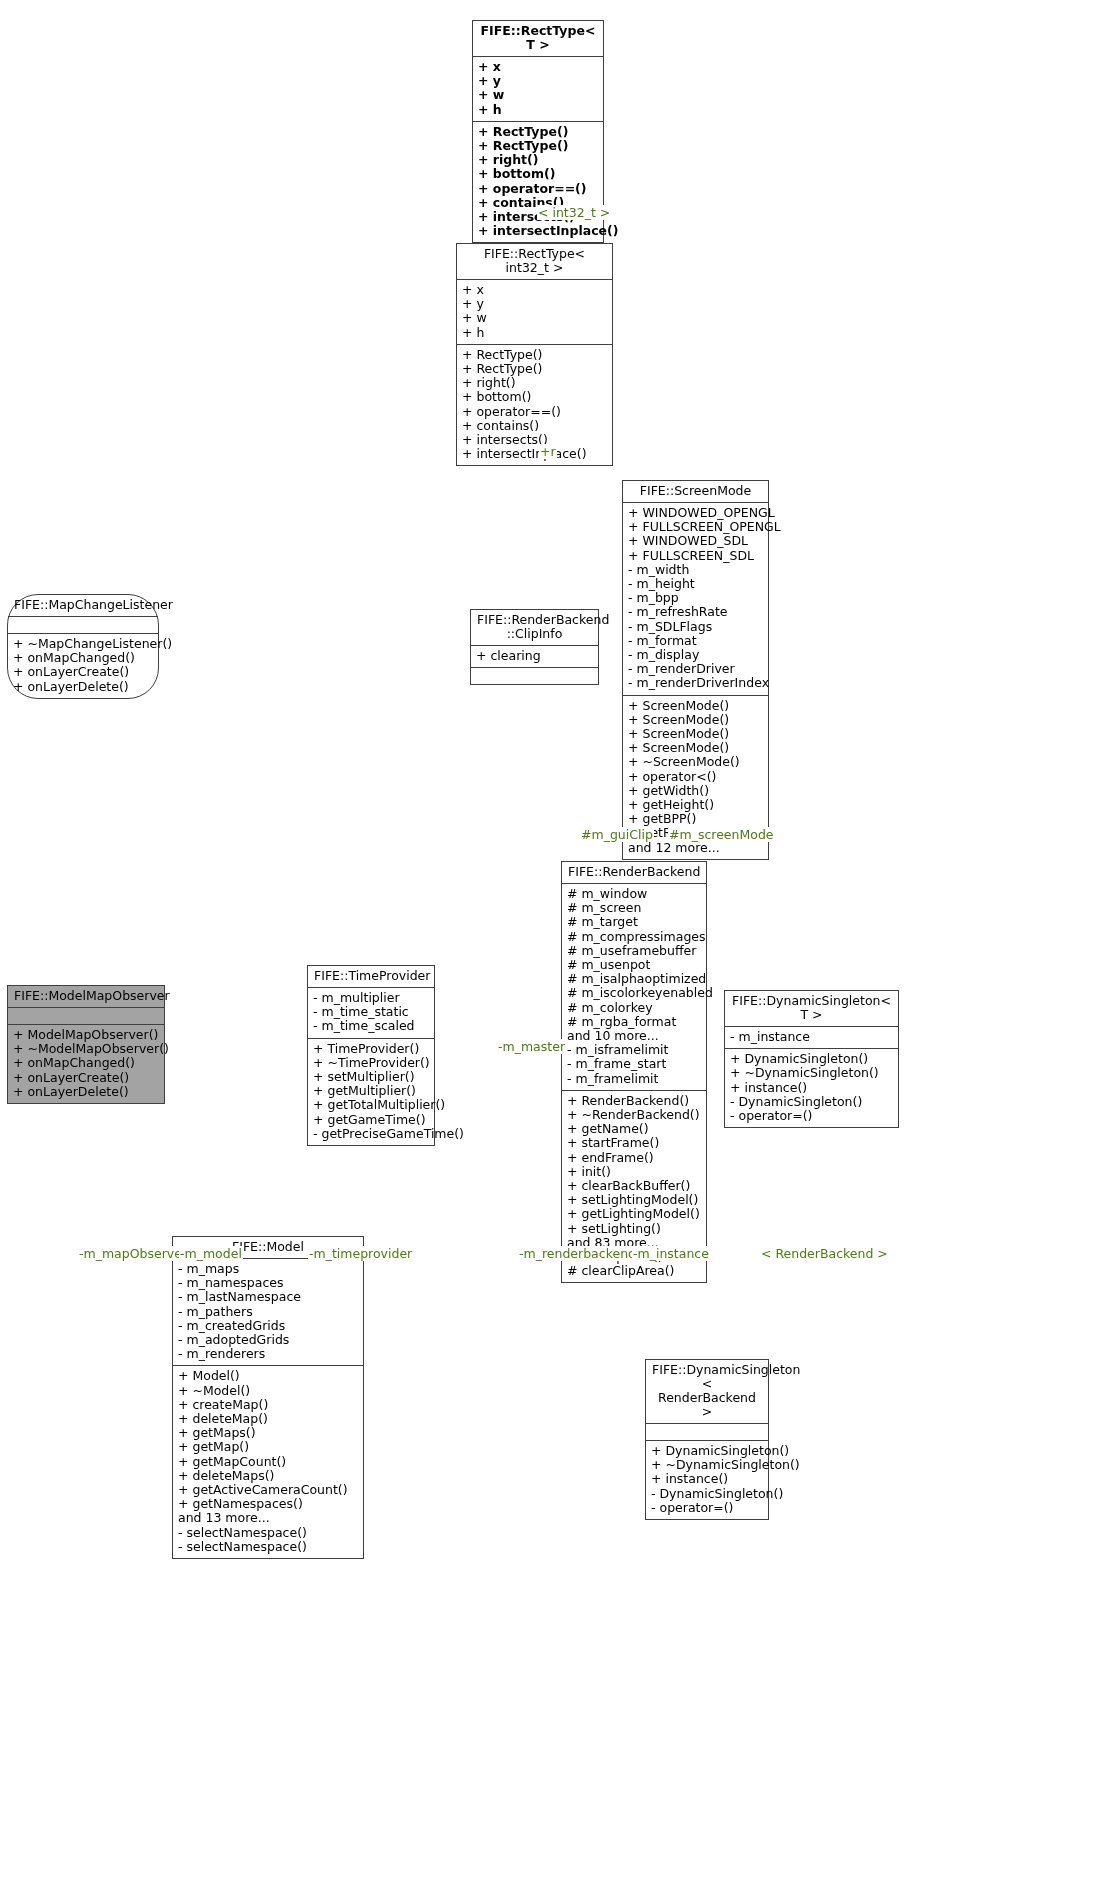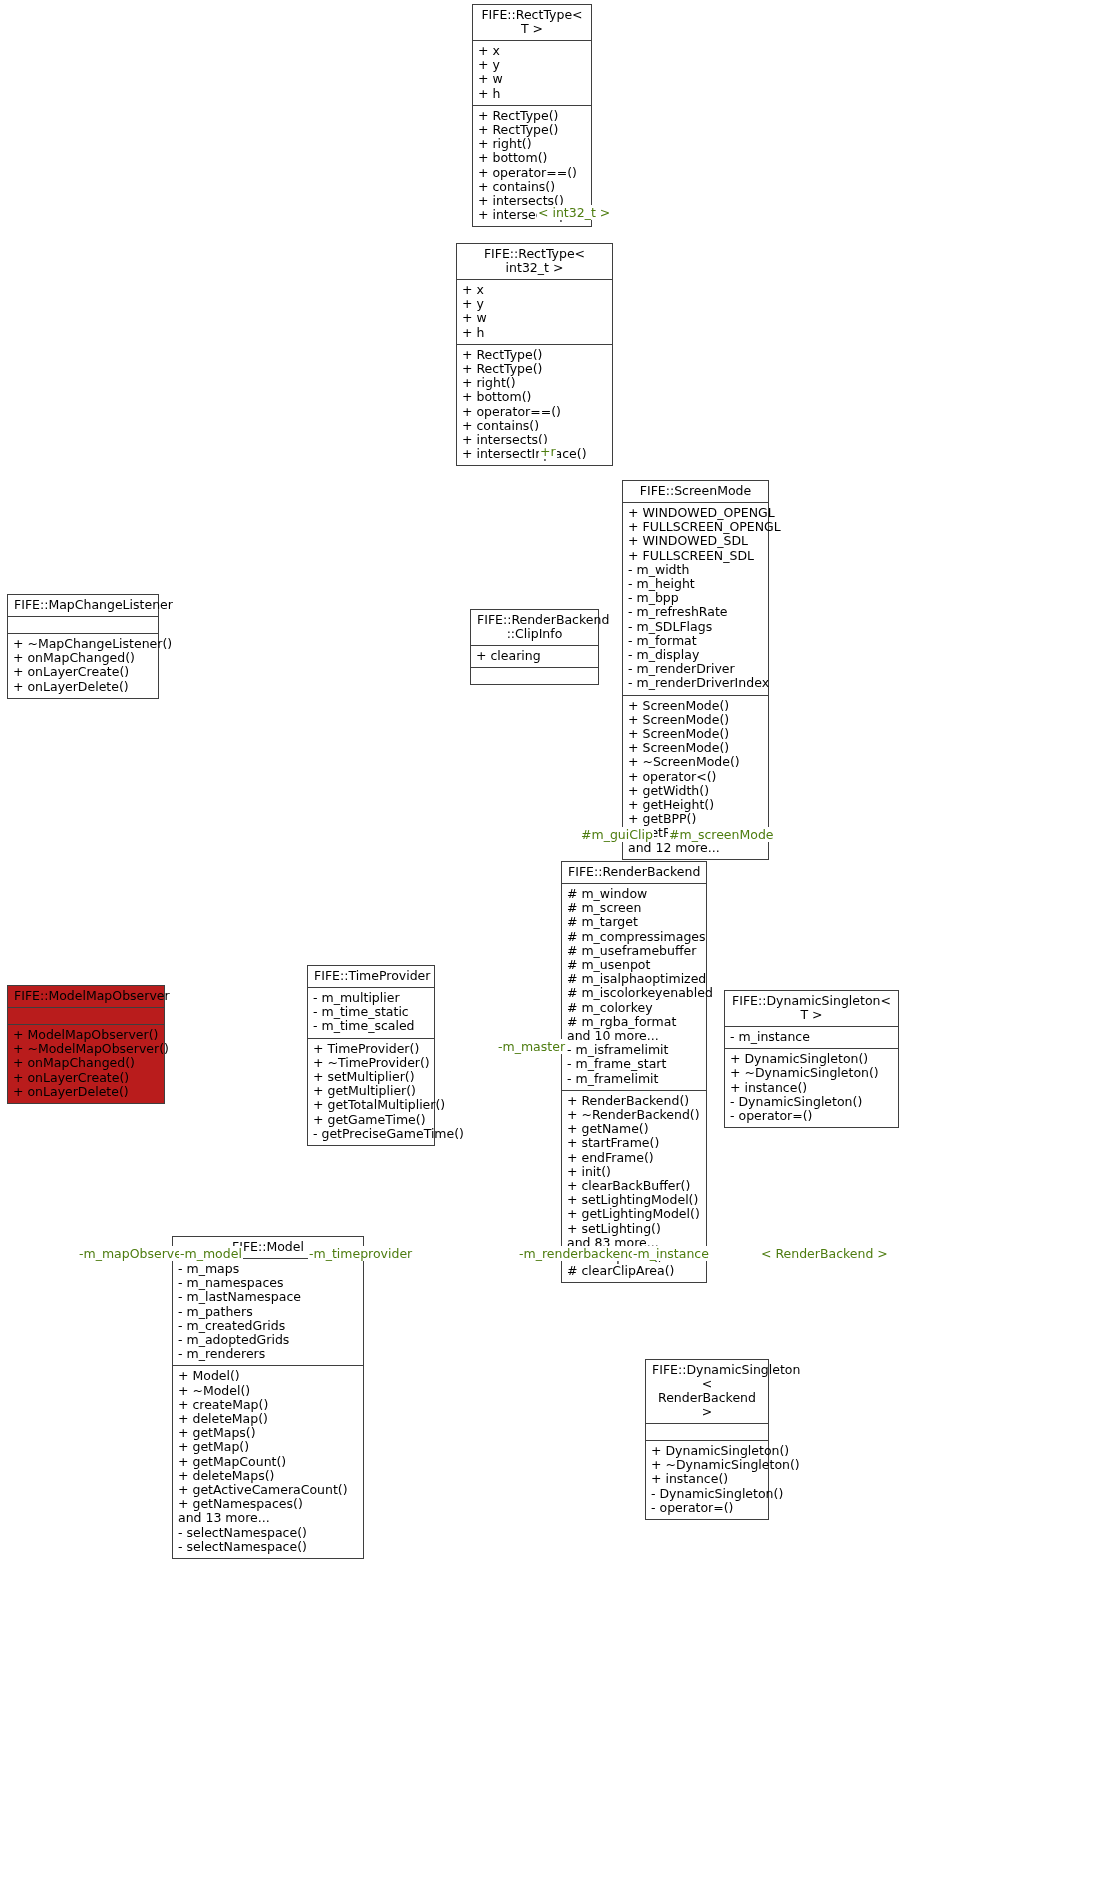--- a/index.html
+++ b/index.html
@@ -3,21 +3,21 @@
 <meta charset="utf-8">
 <style>
   html,body{margin:0;padding:0;background:#ffffff;}
   body{width:1095px;height:1895px;position:relative;
        font-family:"DejaVu Sans","Liberation Sans",sans-serif;
        font-size:12.5px;color:#000;-webkit-font-smoothing:antialiased;}
   #canvas{position:absolute;left:0;top:0;width:1095px;height:1895px;}
   svg.edges{position:absolute;left:0;top:0;width:1095px;height:1895px;pointer-events:none;}
 
   .cls{position:absolute;border:1px solid #3f3f3f;background:#ffffff;box-sizing:border-box;}
-  .cls.shaded{background:#b91c1c;}
+  .cls.shaded{background:#a3a3a3;}
   .title{text-align:center;padding:3px 6px 4px 6px;line-height:14px;white-space:pre-line;}
   .sep{border-top:1px solid #3f3f3f;height:0;font-size:0;line-height:0;}
   .sect{padding:3px 5px 4px 5px;}
   .sect div{line-height:14.2px;white-space:nowrap;}
   .empty{height:9px;}
   .elabel{position:absolute;white-space:nowrap;font-size:12.5px;color:#4d7c0f;background:#fff;padding:0 1px;}
 </style>
 </head>
 <body>
 
@@ -112,21 +112,21 @@
       <line x1="562" y1="1260" x2="350" y2="1358" stroke="#3f3f3f" stroke-width="1"></line>
       <polygon points="350,1358 341,1357 338,1366 347,1367" fill="#ffffff" stroke="#3f3f3f" stroke-width="1"></polygon>
     </g>
 
     
     <g>
       <line x1="336" y1="1360" x2="645" y2="1360" stroke="#3f3f3f" stroke-width="0"></line>
     </g>
   </renderbackend></t></svg>
 
-  <div class="cls" style="left:472px;top:4px;width:120px;">
+  <div class="cls" style="left:472px;top:20px;width:132px;font-weight:bold;">
     <div class="title">FIFE::RectType&lt; T &gt;</div>
     <div class="sep"></div>
     <div class="sect">
       <div>+ x</div>
       <div>+ y</div>
       <div>+ w</div>
       <div>+ h</div>
     </div>
     <div class="sep"></div>
     <div class="sect">
@@ -201,21 +201,21 @@
       <div>+ ~ScreenMode()</div>
       <div>+ operator&lt;()</div>
       <div>+ getWidth()</div>
       <div>+ getHeight()</div>
       <div>+ getBPP()</div>
       <div>+ getRefreshRate()</div>
       <div>and 12 more...</div>
     </div>
   </div>
 
-  <div class="cls" style="left:7px;top:594px;width:152px;">
+  <div class="cls" style="left:7px;top:594px;width:152px;border-radius:31px;">
     <div class="title">FIFE::MapChangeListener</div>
     <div class="sep"></div>
     <div class="sect empty"></div>
     <div class="sep"></div>
     <div class="sect">
       <div>+ ~MapChangeListener()</div>
       <div>+ onMapChanged()</div>
       <div>+ onLayerCreate()</div>
       <div>+ onLayerDelete()</div>
     </div>

